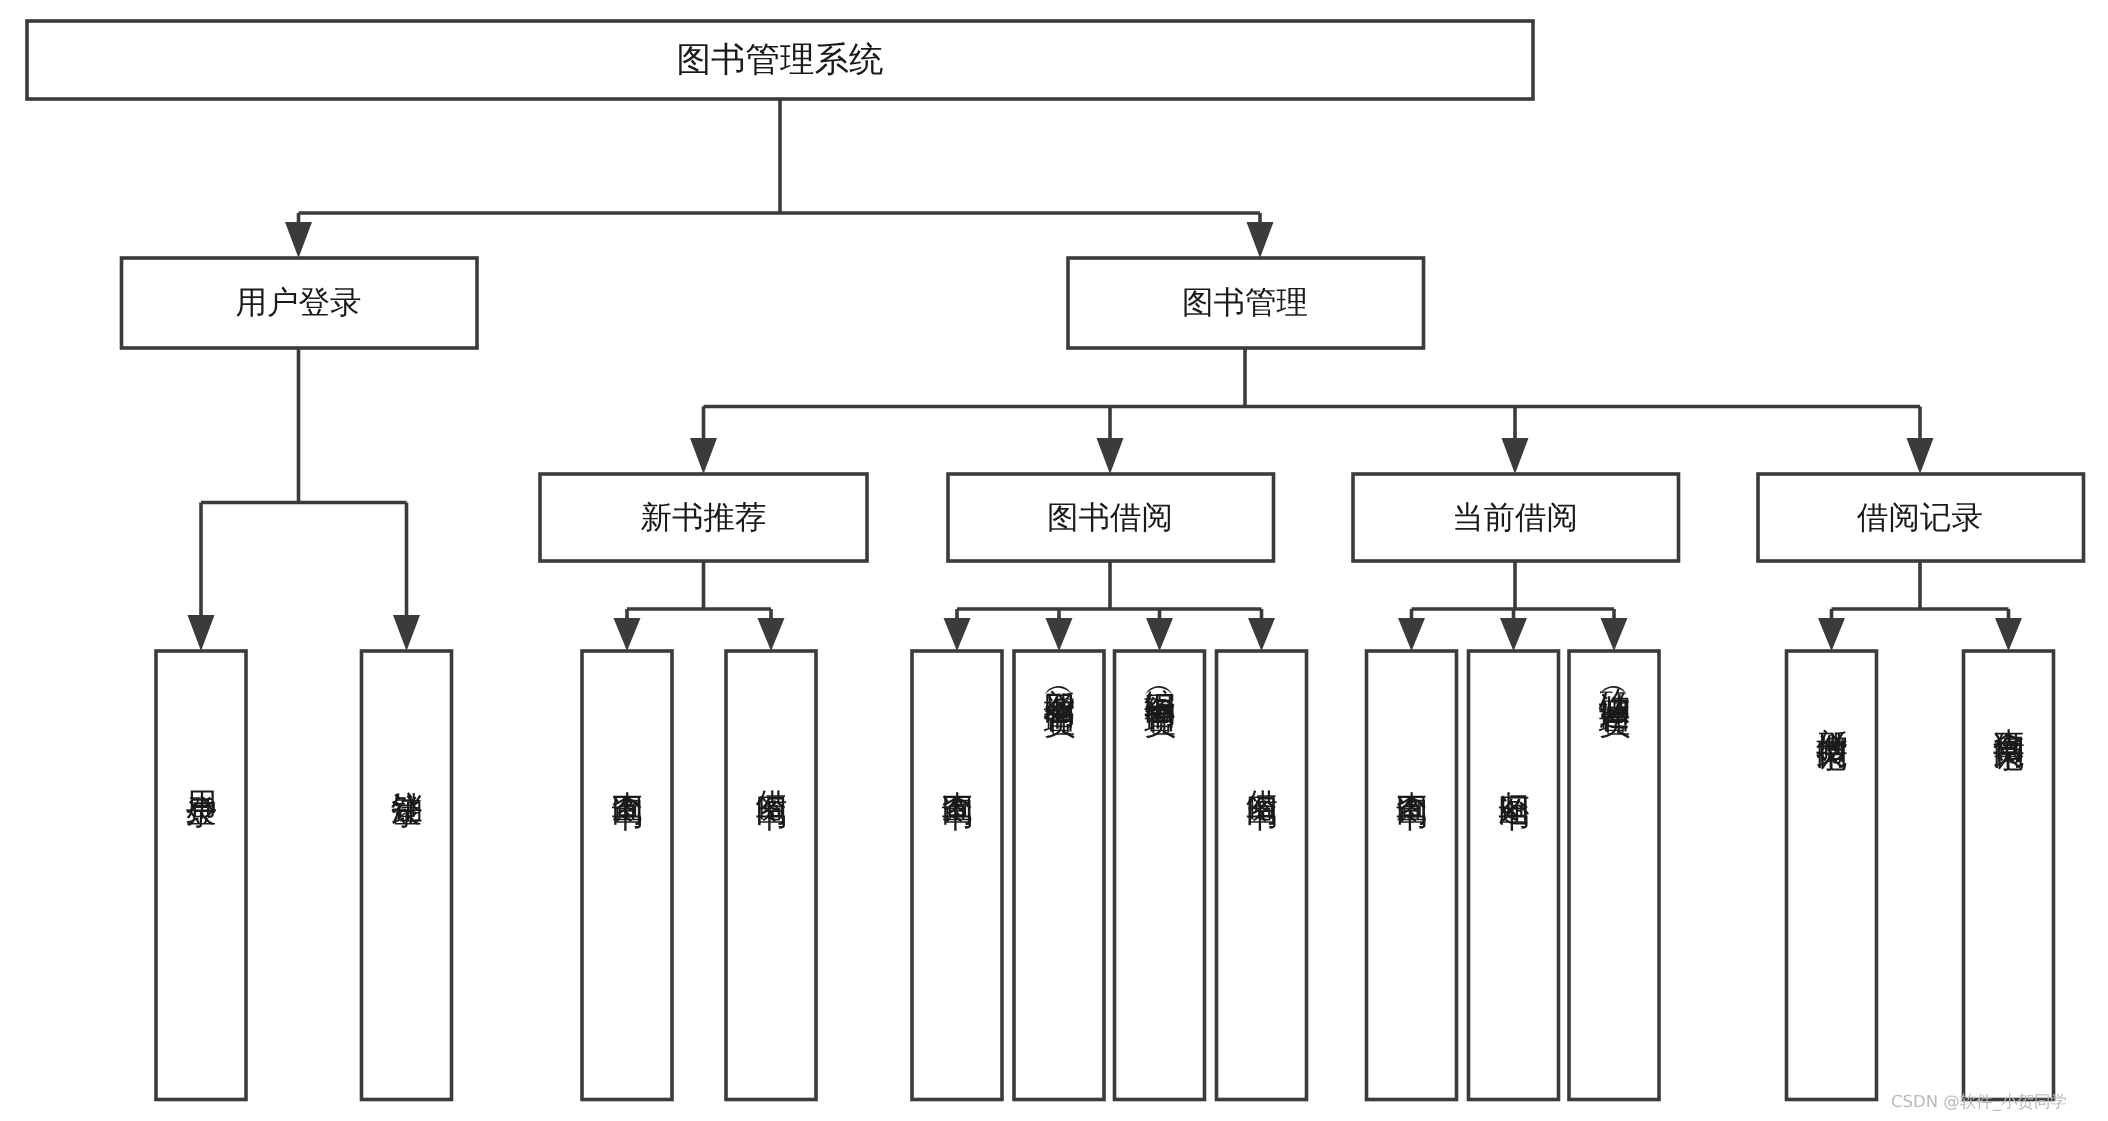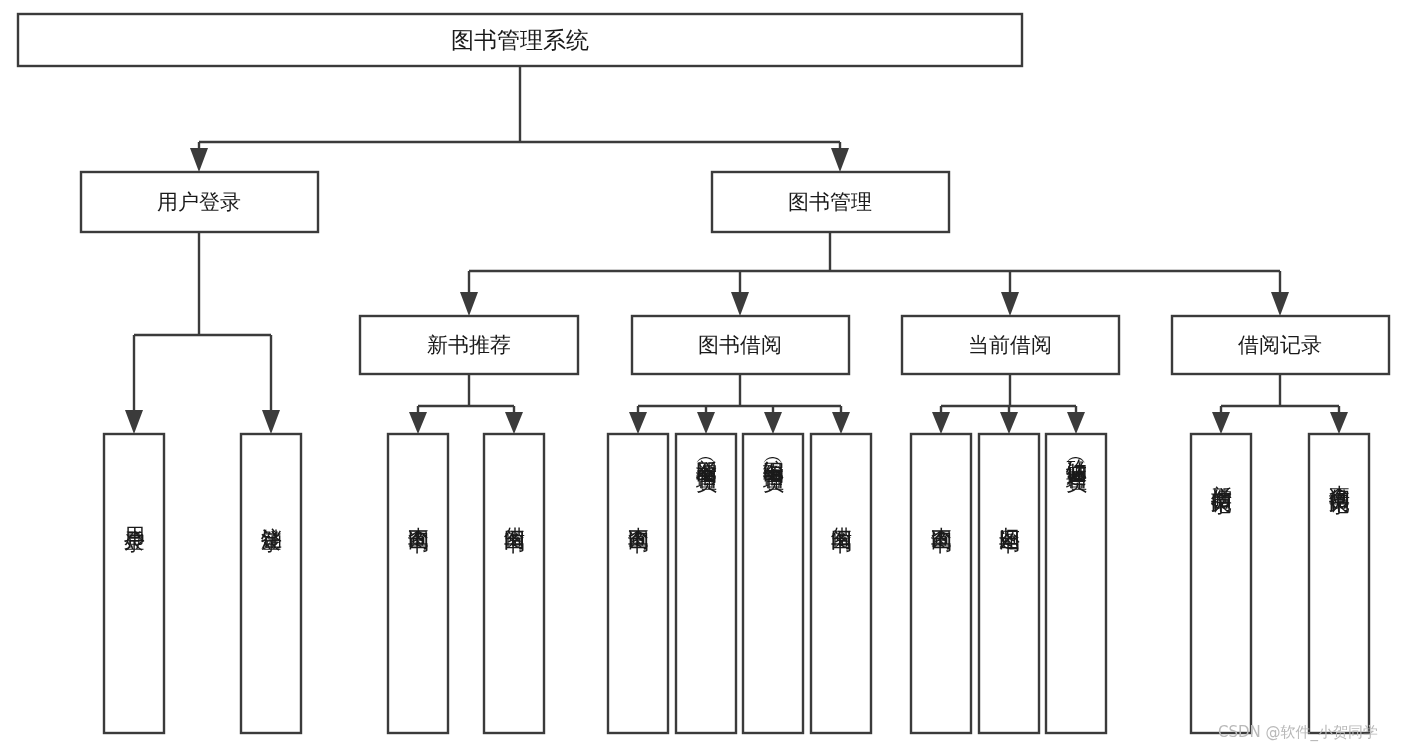--- a/index.html
+++ b/index.html
@@ -64,21 +64,21 @@
   }
   .arrow-head {
     fill: #3b3b3b;
     stroke: none;
   }
   #watermark {
     position: absolute;
     right: 8px;
     bottom: 5px;
     font-family: "DejaVu Sans", "Liberation Sans", sans-serif;
-    font-size: 15px;
+    font-size: 11px;
     color: #b9b9b9;
     white-space: nowrap;
   }
 </style>
 </head>
 <body>
 
 <div id="diagram-root">
 
   <svg id="tree-svg" viewBox="0 0 1405 747">

